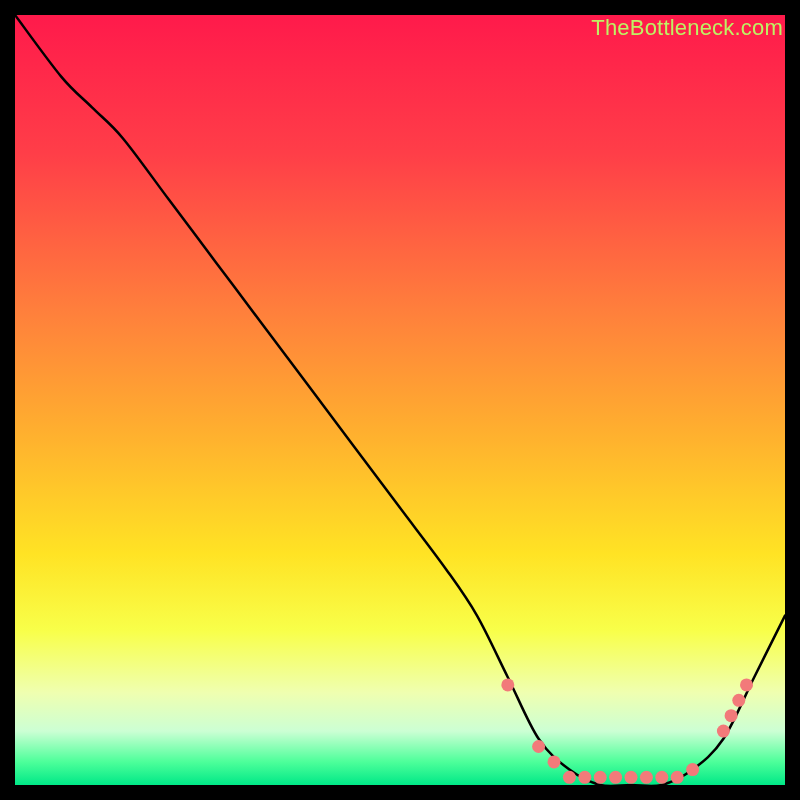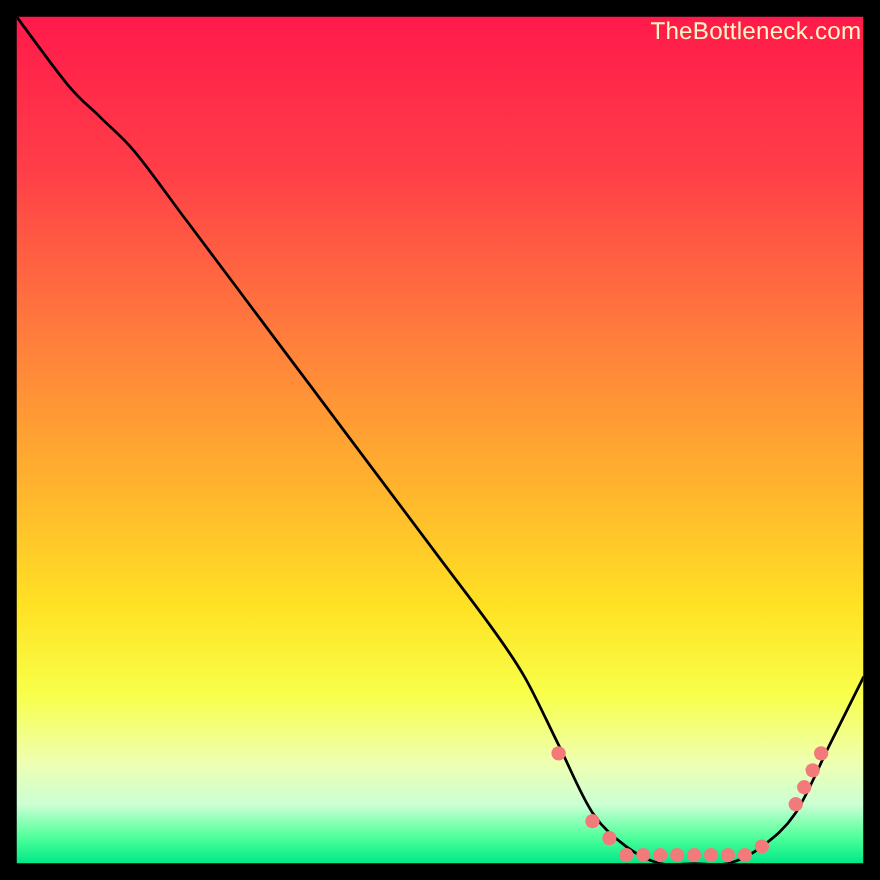--- a/index.html
+++ b/index.html
@@ -16,21 +16,21 @@
     left: 15px;
     top: 15px;
     width: 770px;
     height: 770px;
     background: #000;
   }
   .watermark {
     position: absolute;
     top: 0;
     right: 2px;
-    color: #fef9c3;
+    color: #bef264;
     font-size: 22px;
     font-weight: 500;
     letter-spacing: 0.2px;
     z-index: 5;
   }
   svg {
     position: absolute;
     left: 0;
     top: 0;
   }

